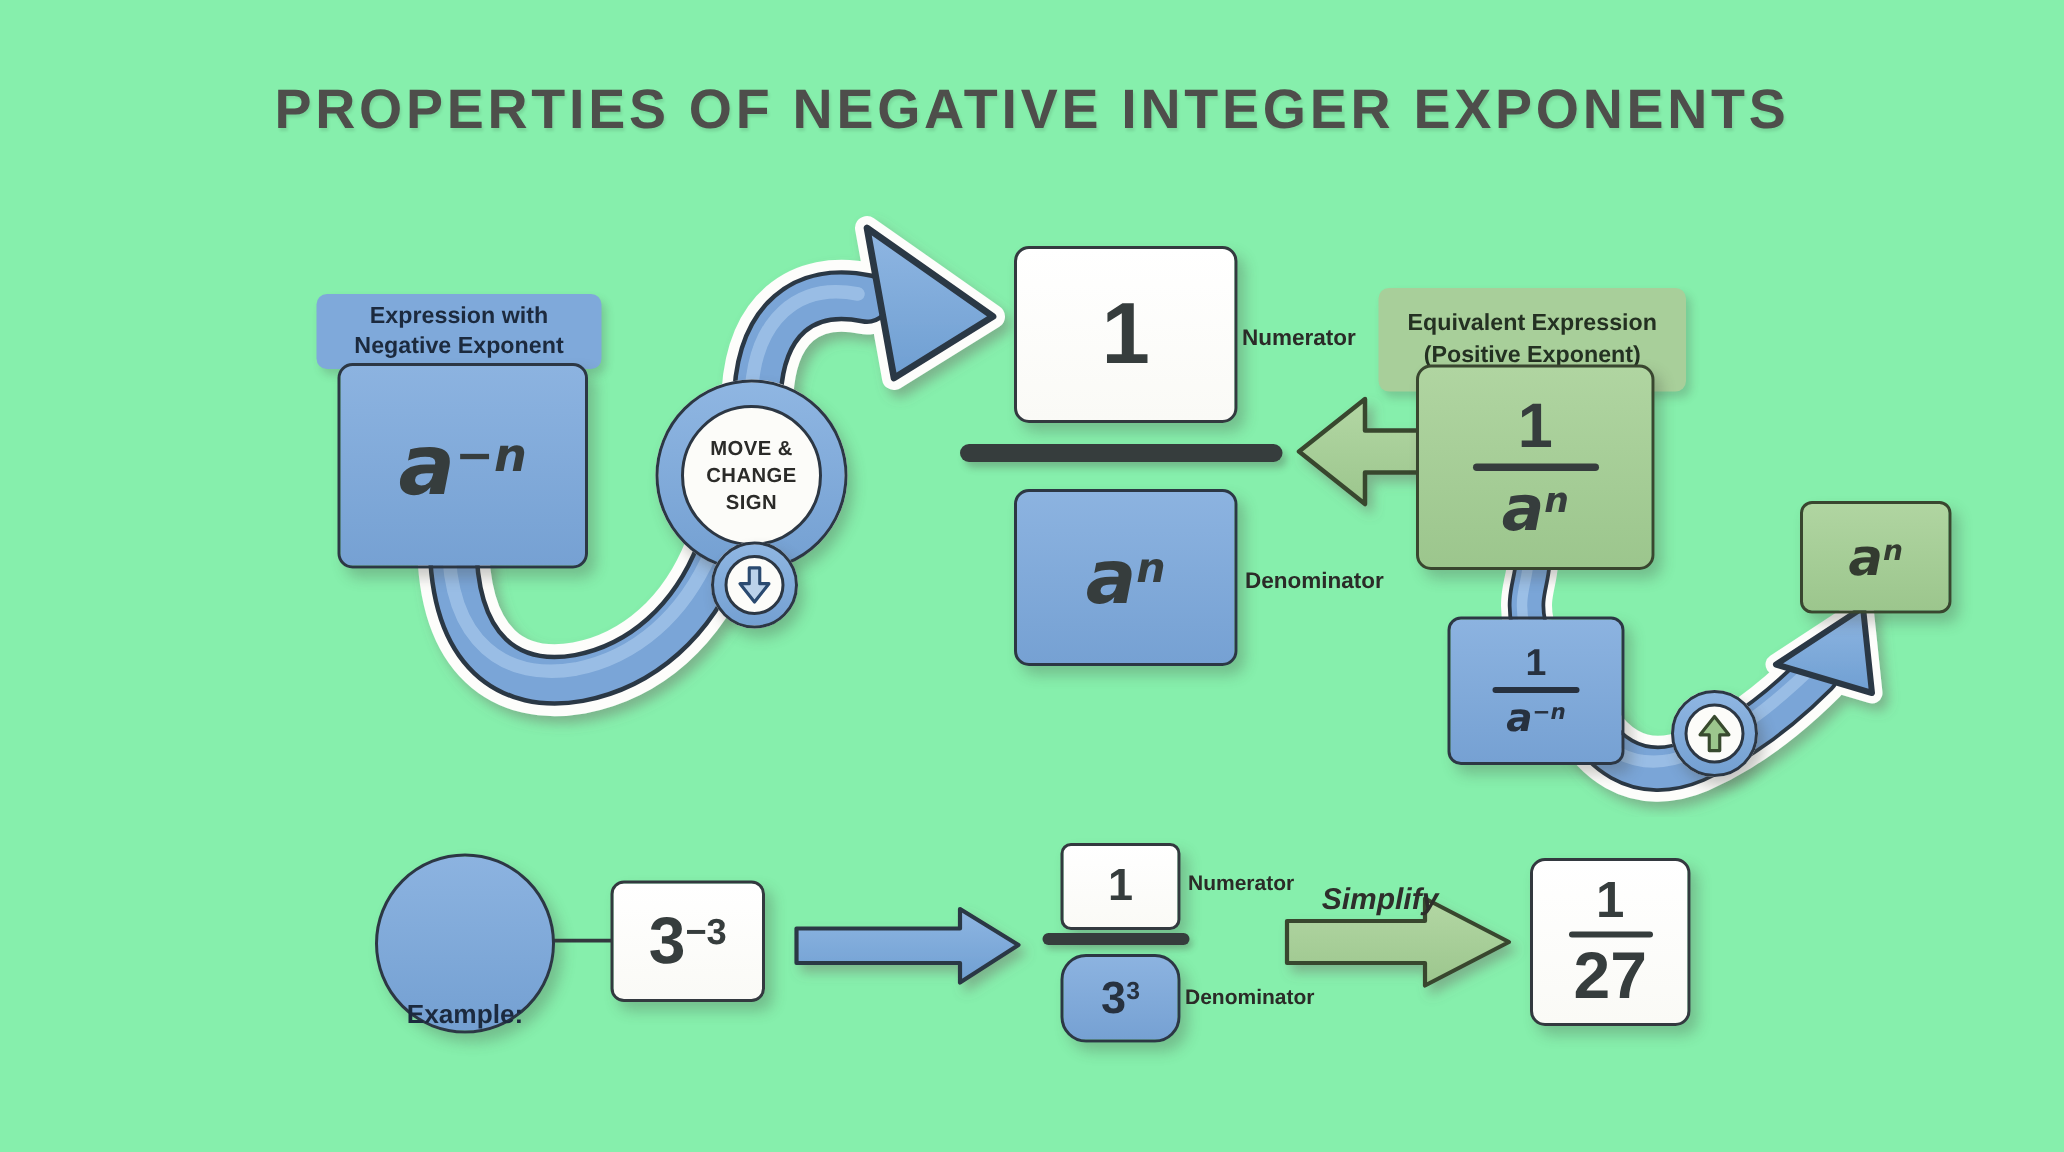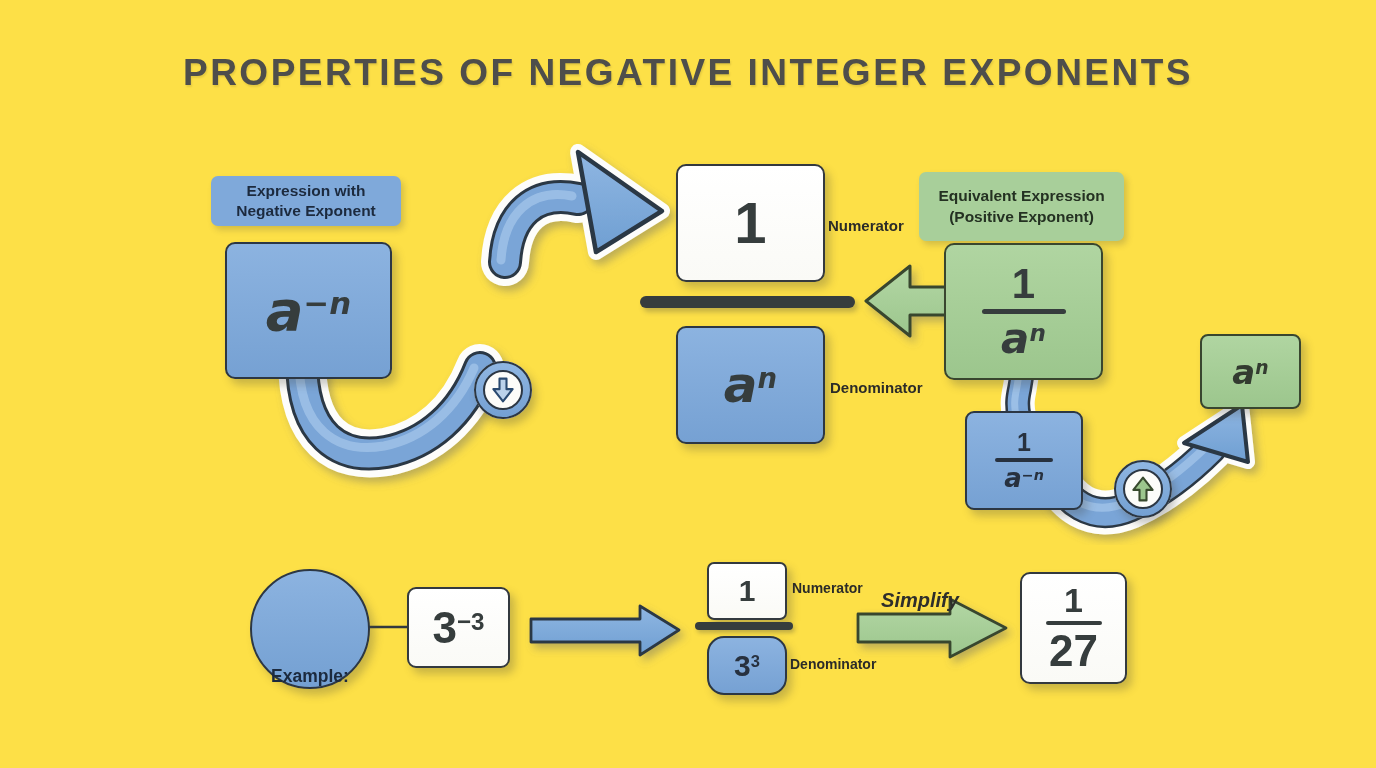--- a/index.html
+++ b/index.html
@@ -1,31 +1,31 @@
 <!DOCTYPE html>
 <html><head>
 <meta charset="utf-8">
 <style>
   html,body{margin:0;padding:0;background:#d8d8d2;}
-  .stage{position:relative;width:1376px;height:768px;background:#fde047;overflow:hidden;
+  .stage{position:relative;width:1376px;height:768px;background:#86efac;overflow:hidden;
          font-family:"Liberation Sans",sans-serif;}
   .abs{position:absolute;}
   .title{position:absolute;top:52px;left:0;width:100%;text-align:center;
          font-size:37px;font-weight:700;letter-spacing:2.5px;color:#4E4E4B;
          text-shadow:1px 2px 2px rgba(0,0,0,0.10);}
   svg.layer{position:absolute;left:0;top:0;z-index:1;}
   .box{position:absolute;z-index:2;display:flex;align-items:center;justify-content:center;
        border:2.5px solid #33393F;border-radius:10px;
        box-shadow:5px 6px 9px rgba(70,70,62,0.28);}
   .box.white{background:linear-gradient(180deg,#FFFFFF,#FAFAF6);}
   .box.blue{background:linear-gradient(180deg,#8CB3E0,#76A1D3);border-color:#2C3744;justify-content:center;}
   .box.green{background:linear-gradient(180deg,#B0D5A1,#9CC68D);border-color:#39462F;}
   .tag{position:absolute;z-index:2;display:flex;flex-direction:column;align-items:center;
        justify-content:center;border-radius:7px;box-shadow:3px 4px 6px rgba(70,70,62,0.22);
-       font-weight:700;font-size:15.5px;line-height:1.32;text-align:center;}
+       font-weight:700;font-size:15.5px;line-height:1.32;text-align:center;margin-top:20px;}
   .tag.blue{background:#7FA9DA;color:#1C2A3E;}
   .tag.green{background:#A8CF9A;color:#243122;}
   .math{color:#363D3D;font-weight:700;line-height:1;}
   .it{font-style:italic;font-family:"DejaVu Sans",sans-serif;}
   .exp{position:relative;top:-0.50em;font-size:55%;}
   .frac{display:flex;flex-direction:column;align-items:center;}
   .fbar{background:#363D3D;border-radius:3px;}
   .lab{position:absolute;z-index:2;font-size:15px;font-weight:600;color:#2B2B28;white-space:nowrap;}
   .circ{border-radius:50%;display:flex;align-items:center;justify-content:center;}
   .casing{position:absolute;z-index:3;background:#FDFDFB;
@@ -120,20 +120,31 @@
     <span>Expression with</span>
     <span>Negative Exponent</span>
   </div>
 
   <div class="box blue" style="left:225px;top:242px;width:163px;height:133px;">
     <span class="math" style="font-size:56px;">
       <span class="it">a</span><span class="exp it">−n</span>
     </span>
   </div>
 
+  <div class="casing circ" style="left:437px;top:253px;width:128px;height:128px;">
+    <div class="ring-blue circ">
+      <div class="inner-white circ" style="width:94px;height:94px;">
+        <div class="move-text">
+          <div>MOVE &amp;</div>
+          <div>CHANGE</div>
+          <div>SIGN</div>
+        </div>
+      </div>
+    </div>
+  </div>
 
   <div class="casing circ" style="left:474px;top:361px;width:58px;height:58px;">
     <div class="ring-blue circ">
       <div class="inner-white circ" style="width:40px;height:40px;">
         <svg width="28" height="28" viewBox="-16 -16 32 32">
           <path d="M -4 -13 H 4 V -1 H 11 L 0 13 L -11 -1 H -4 Z" fill="#BBD2EA" stroke="#2A4A70" stroke-width="2.4" stroke-linejoin="round"></path>
         </svg>
       </div>
     </div>
   </div>

